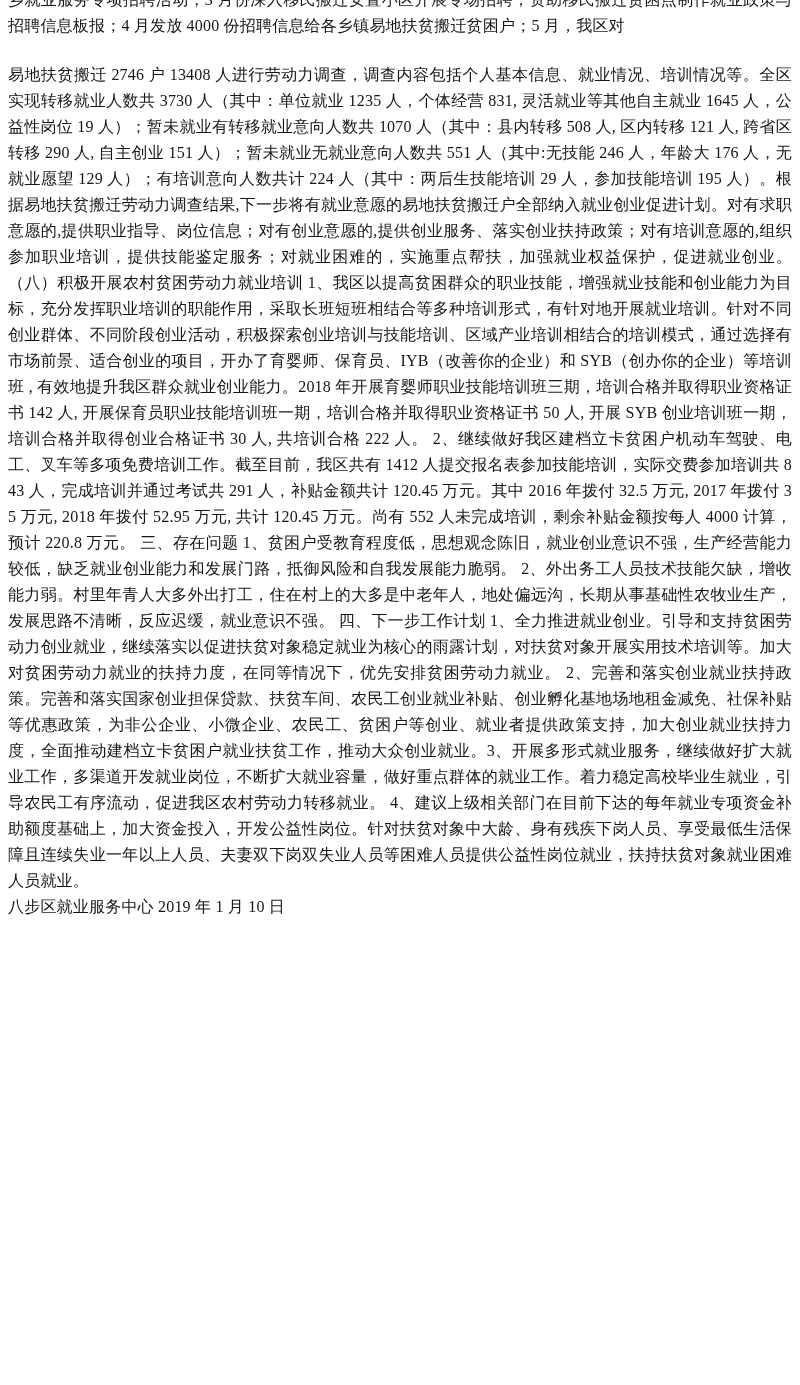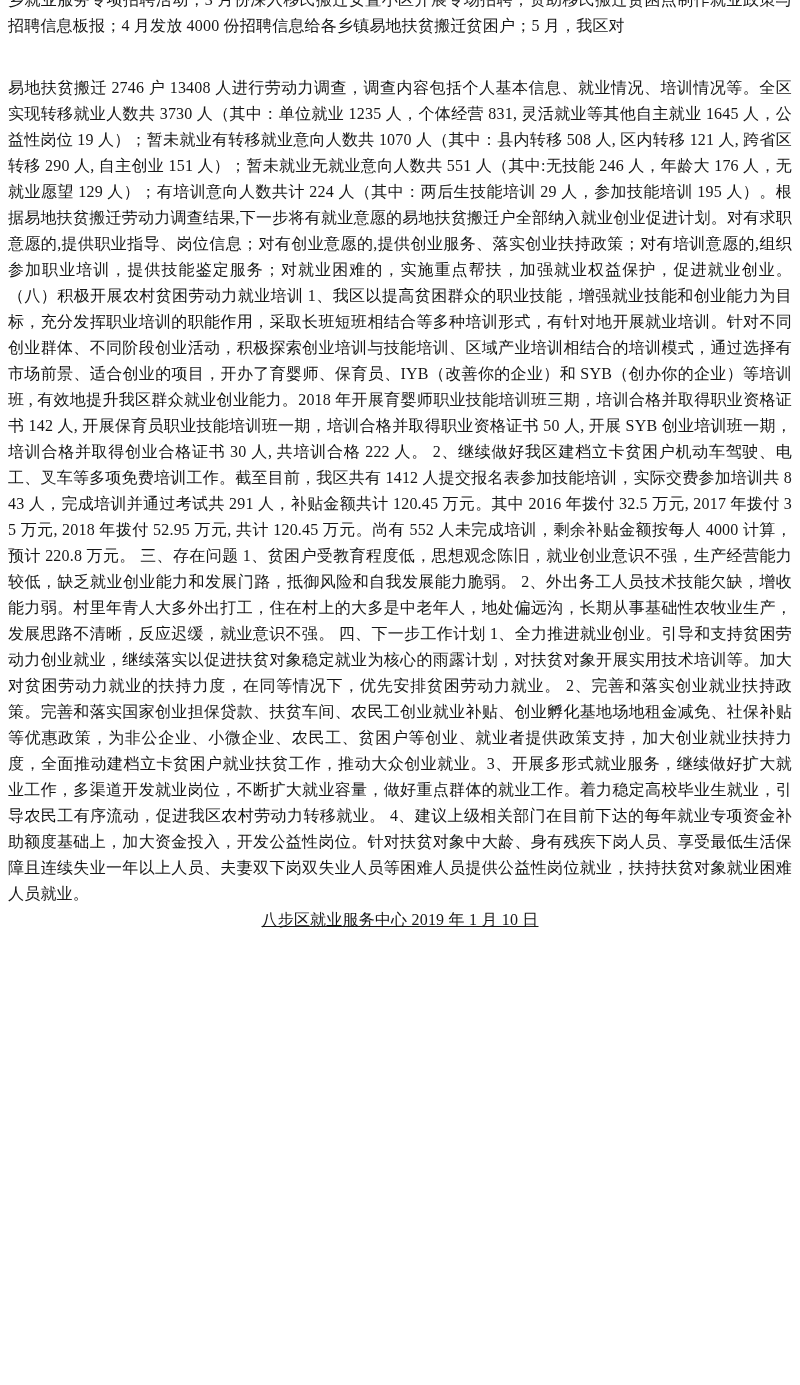--- a/index.html
+++ b/index.html
@@ -27,25 +27,24 @@
     line-height: 26px;
     text-align: justify;
     word-break: break-all;
     letter-spacing: 0.2px;
   }
   .top-paragraph {
     
     margin-top: -13px;
   }
   .body-paragraph {
-    margin-top: 36px;
+    margin-top: 23px;
   }
   .signature-line {
-    text-align: center;
-    text-decoration: underline;
+    text-align: left;
   }
 </style>
 </head>
 <body>
 
 <div class="page">
   <p class="top-paragraph">乡就业服务专项招聘活动；3 月份深入移民搬迁安置小区开展专场招聘；资助移民搬迁贫困点制作就业政策与招聘信息板报；4 月发放 4000 份招聘信息给各乡镇易地扶贫搬迁贫困户；5 月，我区对</p>
 
   <p class="body-paragraph">易地扶贫搬迁 2746 户 13408 人进行劳动力调查，调查内容包括个人基本信息、就业情况、培训情况等。全区实现转移就业人数共 3730 人（其中：单位就业 1235 人，个体经营 831, 灵活就业等其他自主就业 1645 人，公益性岗位 19 人）；暂未就业有转移就业意向人数共 1070 人（其中：县内转移 508 人, 区内转移 121 人, 跨省区转移 290 人, 自主创业 151 人）；暂未就业无就业意向人数共 551 人（其中:无技能 246 人，年龄大 176 人，无就业愿望 129 人）；有培训意向人数共计 224 人（其中：两后生技能培训 29 人，参加技能培训 195 人）。根据易地扶贫搬迁劳动力调查结果,下一步将有就业意愿的易地扶贫搬迁户全部纳入就业创业促进计划。对有求职意愿的,提供职业指导、岗位信息；对有创业意愿的,提供创业服务、落实创业扶持政策；对有培训意愿的,组织参加职业培训，提供技能鉴定服务；对就业困难的，实施重点帮扶，加强就业权益保护，促进就业创业。　（八）积极开展农村贫困劳动力就业培训 1、我区以提高贫困群众的职业技能，增强就业技能和创业能力为目标，充分发挥职业培训的职能作用，采取长班短班相结合等多种培训形式，有针对地开展就业培训。针对不同创业群体、不同阶段创业活动，积极探索创业培训与技能培训、区域产业培训相结合的培训模式，通过选择有市场前景、适合创业的项目，开办了育婴师、保育员、IYB（改善你的企业）和 SYB（创办你的企业）等培训班 , 有效地提升我区群众就业创业能力。2018 年开展育婴师职业技能培训班三期，培训合格并取得职业资格证书 142 人, 开展保育员职业技能培训班一期，培训合格并取得职业资格证书 50 人, 开展 SYB 创业培训班一期，培训合格并取得创业合格证书 30 人, 共培训合格 222 人。 2、继续做好我区建档立卡贫困户机动车驾驶、电工、叉车等多项免费培训工作。截至目前，我区共有 1412 人提交报名表参加技能培训，实际交费参加培训共 843 人，完成培训并通过考试共 291 人，补贴金额共计 120.45 万元。其中 2016 年拨付 32.5 万元, 2017 年拨付 35 万元, 2018 年拨付 52.95 万元, 共计 120.45 万元。尚有 552 人未完成培训，剩余补贴金额按每人 4000 计算，预计 220.8 万元。 三、存在问题 1、贫困户受教育程度低，思想观念陈旧，就业创业意识不强，生产经营能力较低，缺乏就业创业能力和发展门路，抵御风险和自我发展能力脆弱。 2、外出务工人员技术技能欠缺，增收能力弱。村里年青人大多外出打工，住在村上的大多是中老年人，地处偏远沟，长期从事基础性农牧业生产，发展思路不清晰，反应迟缓，就业意识不强。 四、下一步工作计划 1、全力推进就业创业。引导和支持贫困劳动力创业就业，继续落实以促进扶贫对象稳定就业为核心的雨露计划，对扶贫对象开展实用技术培训等。加大对贫困劳动力就业的扶持力度，在同等情况下，优先安排贫困劳动力就业。 2、完善和落实创业就业扶持政策。完善和落实国家创业担保贷款、扶贫车间、农民工创业就业补贴、创业孵化基地场地租金减免、社保补贴等优惠政策，为非公企业、小微企业、农民工、贫困户等创业、就业者提供政策支持，加大创业就业扶持力度，全面推动建档立卡贫困户就业扶贫工作，推动大众创业就业。3、开展多形式就业服务，继续做好扩大就业工作，多渠道开发就业岗位，不断扩大就业容量，做好重点群体的就业工作。着力稳定高校毕业生就业，引导农民工有序流动，促进我区农村劳动力转移就业。 4、建议上级相关部门在目前下达的每年就业专项资金补助额度基础上，加大资金投入，开发公益性岗位。针对扶贫对象中大龄、身有残疾下岗人员、享受最低生活保障且连续失业一年以上人员、夫妻双下岗双失业人员等困难人员提供公益性岗位就业，扶持扶贫对象就业困难人员就业。</p>
 

